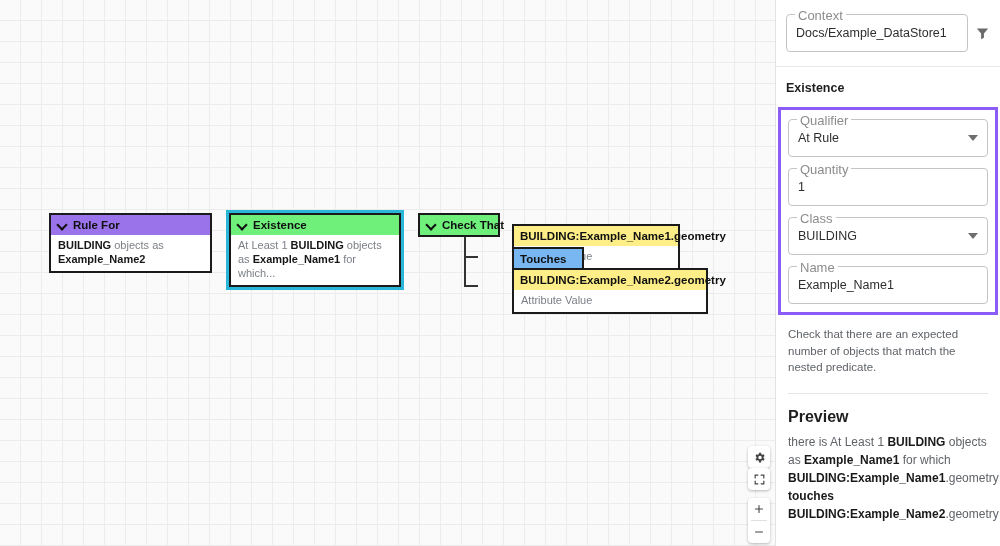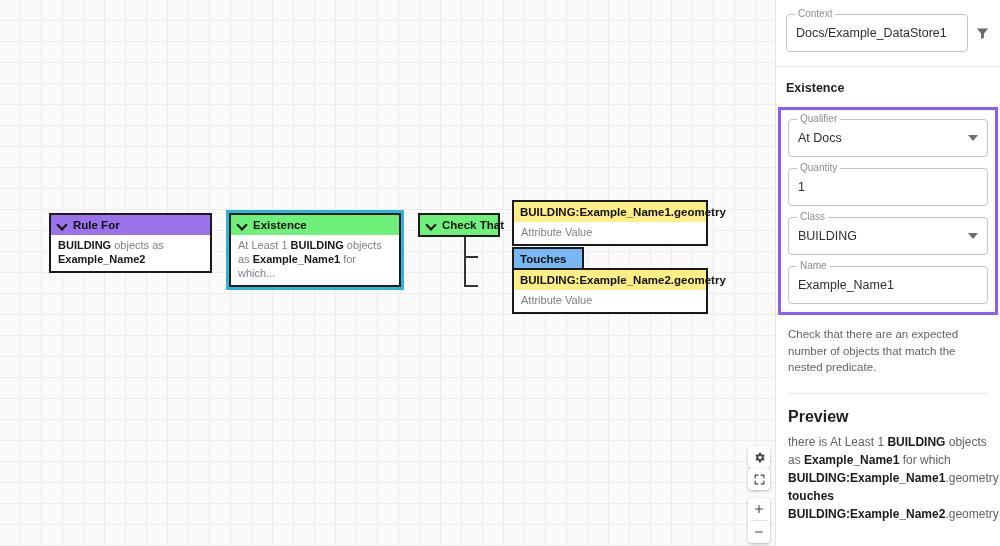--- a/index.html
+++ b/index.html
@@ -118,21 +118,21 @@
     display: flex; align-items: center;
     padding: 0 9px;
     flex: 1 1 auto;
     background: #fff;
   }
   .field + .field { margin-top: 11px; }
   .field-label {
     position: absolute; top: -6px; left: 8px;
     background: #ffffff;
     padding: 0 3px;
-    font-size: 10px;
+    font-size: 13px;
     color: #8c8c8c;
     line-height: 1;
   }
   .field-value {
     font-size: 12.5px;
     color: #2e2e2e;
     white-space: nowrap; overflow: hidden; text-overflow: ellipsis;
     flex: 1 1 auto;
   }
   .caret {
@@ -203,21 +203,21 @@
       </div>
     </div>
 
     <div class="node" style="left:383px; top:213px; width:82px;">
       <div class="node-header green">
         <span class="chev"></span>
         <span>Check That</span>
       </div>
     </div>
 
-    <div class="node" style="left:477px; top:200px; width:196px;">
+    <div class="node" style="left:477px; top:224px; width:168px;">
       <div class="node-header yellow">
         <span>BUILDING:Example_Name1.geometry</span>
       </div>
       <div class="node-body">
         <span><span>Attribute Value</span></span>
       </div>
     </div>
 
     <div class="node" style="left:477px; top:247px; width:72px;">
       <div class="node-header blue">
@@ -277,21 +277,21 @@
       </span>
     </div>
 
     <div class="panel-body">
       <div class="section-title">Existence</div>
 
       <div class="highlight-box">
 
         <div class="field">
           <span class="field-label">Qualifier</span>
-          <span class="field-value">At Docs</span>
+          <span class="field-value">At Rule</span>
           <span class="caret"></span>
         </div>
 
         <div class="field">
           <span class="field-label">Quantity</span>
           <span class="field-value">1</span>
         </div>
 
         <div class="field">
           <span class="field-label">Class</span>

